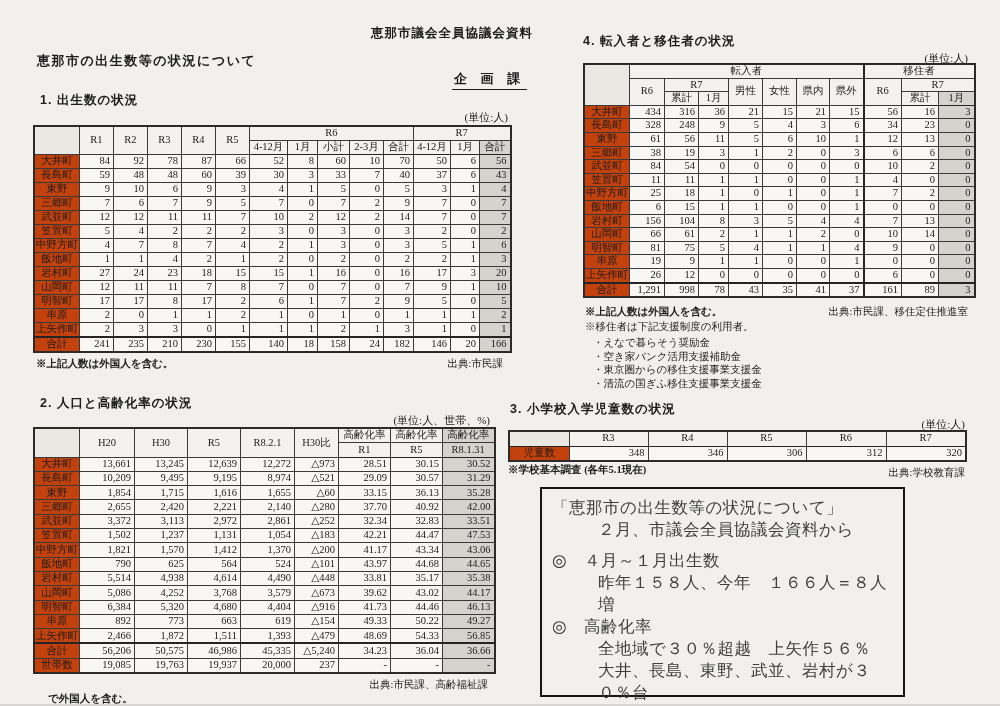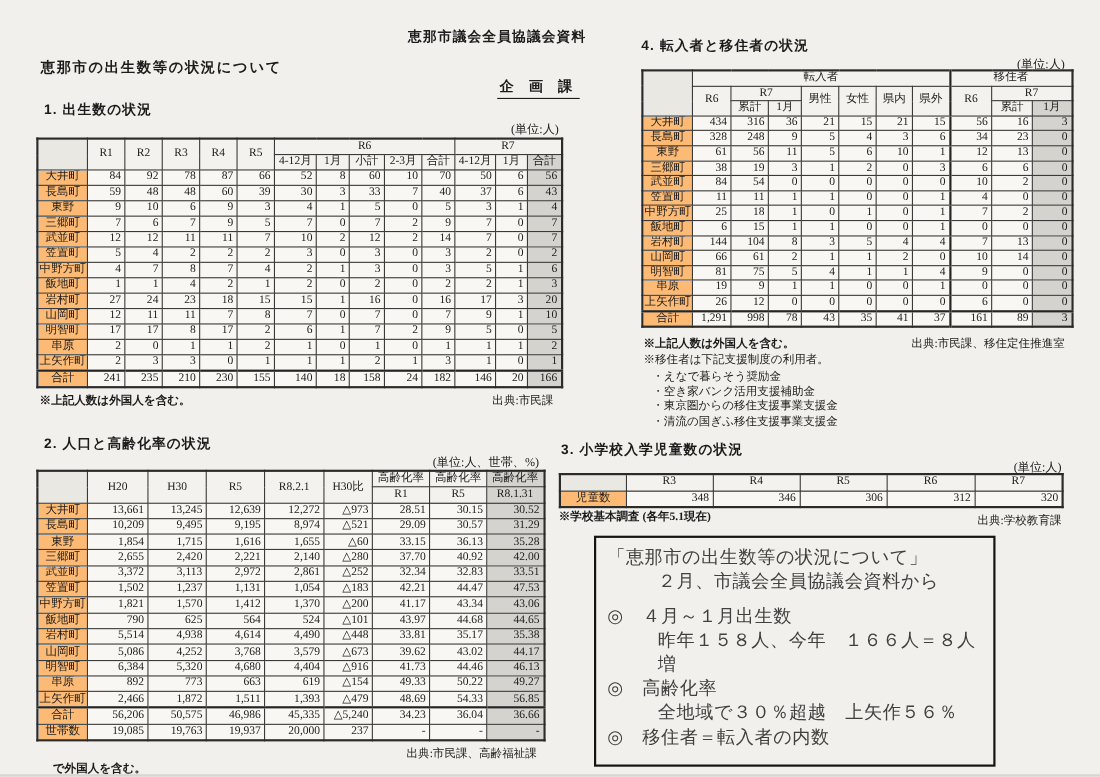--- a/index.html
+++ b/index.html
@@ -17,21 +17,21 @@
   .sec-head{font-size:12.5px;font-weight:bold;letter-spacing:1px;}
   .unit{font-size:11px;}
   .note{font-size:10.5px;font-weight:bold;}
   .src{font-size:10.5px;}
 
   table{border-collapse:collapse;table-layout:fixed;background:#f8f7f3;border:2px solid #2b2b2b;}
   th,td{border:1px solid #3a3a3a;padding:0 3px;font-size:10.5px;line-height:1.2;
         height:13px;overflow:hidden;white-space:nowrap;font-weight:normal;}
   th{text-align:center;background:#f3f2ee;}
   td{text-align:right;}
-  td.rh{text-align:center;background:#fdba74;padding:0 1px;}
+  td.rh{text-align:center;background:#c2410c;padding:0 1px;}
   th.corner{background:#e9e8e3;}
   thead tr:last-child th{border-bottom:1.5px solid #252525;}
   tbody.totals tr:first-child td{border-top:2px solid #252525;}
   .shade-last tbody td:last-child, th.sh{background:#d4d3ce;}
   
   .t4 tbody td:nth-child(9), .t4 th.gsep{border-left:2px solid #252525;}
   
   .t4 th,.t4 td{height:12.5px;}
   .t2 th,.t2 td{height:13.3px;}
   .t3 th,.t3 td{height:13.5px;}
@@ -676,21 +676,21 @@
           <td>1</td>
           <td>0</td>
           <td>0</td>
           <td>1</td>
           <td>0</td>
           <td>0</td>
           <td>0</td>
         </tr>
         <tr>
           <td class="rh">岩村町</td>
-          <td>144</td>
+          <td>156</td>
           <td>104</td>
           <td>8</td>
           <td>3</td>
           <td>5</td>
           <td>4</td>
           <td>4</td>
           <td>7</td>
           <td>13</td>
           <td>0</td>
         </tr>
@@ -810,17 +810,18 @@
   <div class="abs src" style="right:35px;top:466px;">出典:学校教育課</div>
 
   <div class="abs summary-box gothic">
     <div>「恵那市の出生数等の状況について」</div>
     <div class="ind">２月、市議会全員協議会資料から</div>
     <div class="box-gap"></div>
     <div>◎　４月～１月出生数</div>
     <div class="ind">昨年１５８人、今年　１６６人＝８人増</div>
     <div>◎　高齢化率</div>
     <div class="ind">全地域で３０％超越　上矢作５６％</div>
+    <div class="ind">大井、長島、東野、武並、岩村が３０％台</div>
     <div>◎　移住者＝転入者の内数</div>
 
   </div>
 
 </div>
 
 </body></html>

